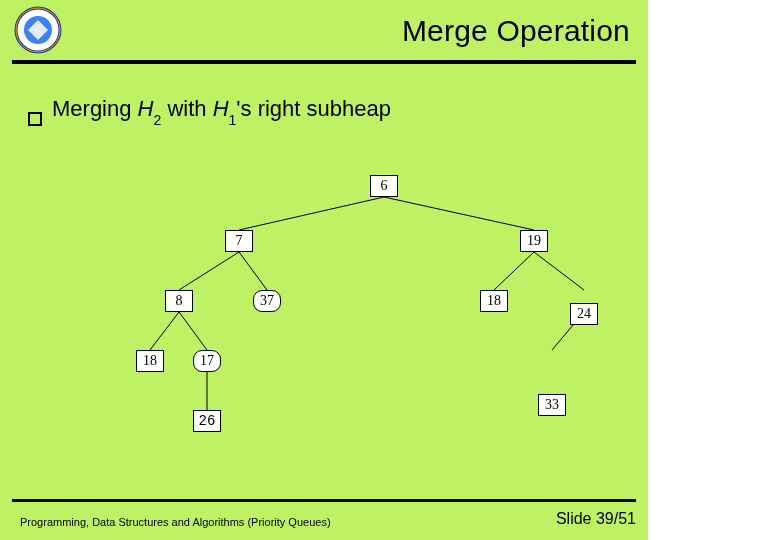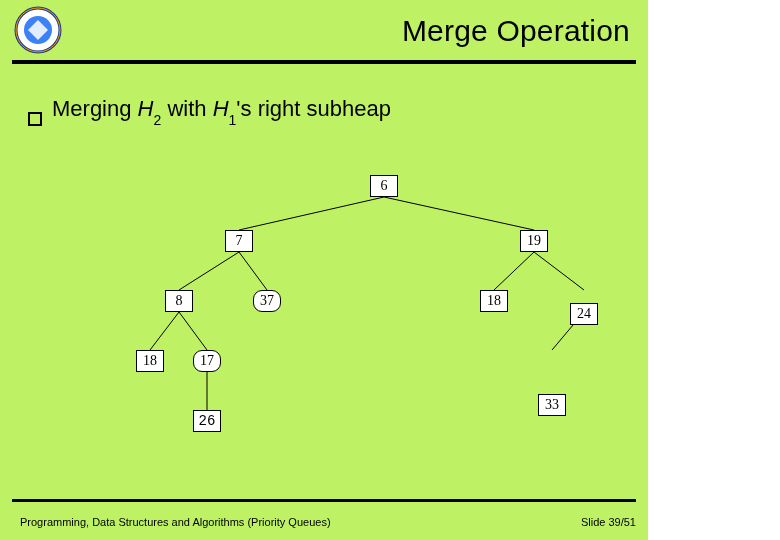--- a/index.html
+++ b/index.html
@@ -9,21 +9,21 @@
   .logo { position: absolute; left: 14px; top: 6px; width: 48px; height: 48px; }
   .title { position: absolute; right: 18px; top: 14px; font-size: 30px; letter-spacing: .2px; }
   .rule { position: absolute; left: 12px; right: 12px; top: 60px; height: 4px; background: #000; }
   .bullet-row { position: absolute; left: 28px; top: 96px; display: flex; align-items: flex-end; font-size: 22px; }
   .bullet-box { width: 14px; height: 14px; border: 2px solid #000; margin-right: 10px; position: relative; top: 2px; }
   .sub { font-size: 14px; vertical-align: sub; position: relative; top: 4px; }
   .canvas-wrap { position: absolute; left: 0; top: 140px; width: 780px; height: 310px; }
   .node { position: absolute; width: 28px; height: 22px; border: 1px solid #000; background: #fff; text-align: center; font-size: 14px; line-height: 20px; font-family: Georgia, 'Times New Roman', serif; }
   .footer-rule { position: absolute; left: 12px; right: 12px; bottom: 38px; height: 3px; background: #000; }
   .footer { position: absolute; left: 20px; bottom: 12px; font-size: 11px; color: #000; }
-  .pager { position: absolute; right: 12px; bottom: 12px; font-size: 11px; }
+  .pager { position: absolute; right: 12px; bottom: 12px; font-size: 16px; }
 </style>
 </head>
 <body>
 
 <div class="slide">
 
   <div class="header">
     <span class="logo">
       <svg viewBox="0 0 48 48" width="48" height="48">
         <circle cx="24" cy="24" r="22" fill="#fff" stroke="#1e3a8a" stroke-width="3"></circle>

